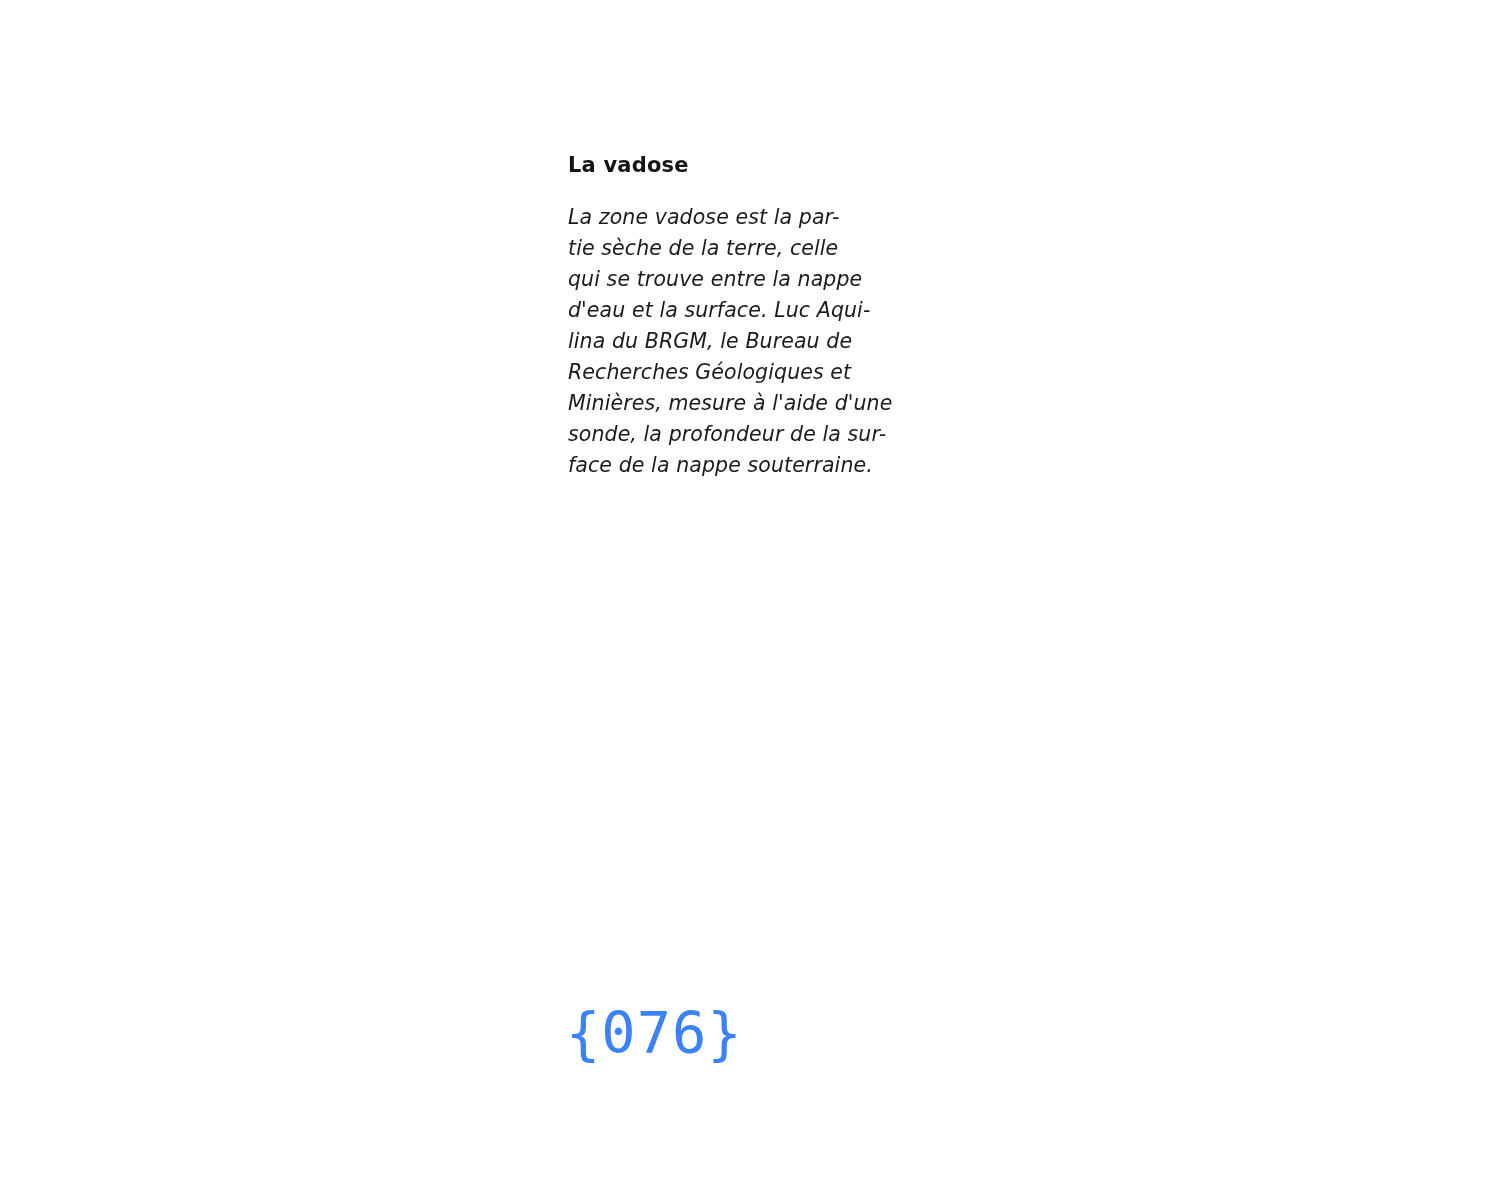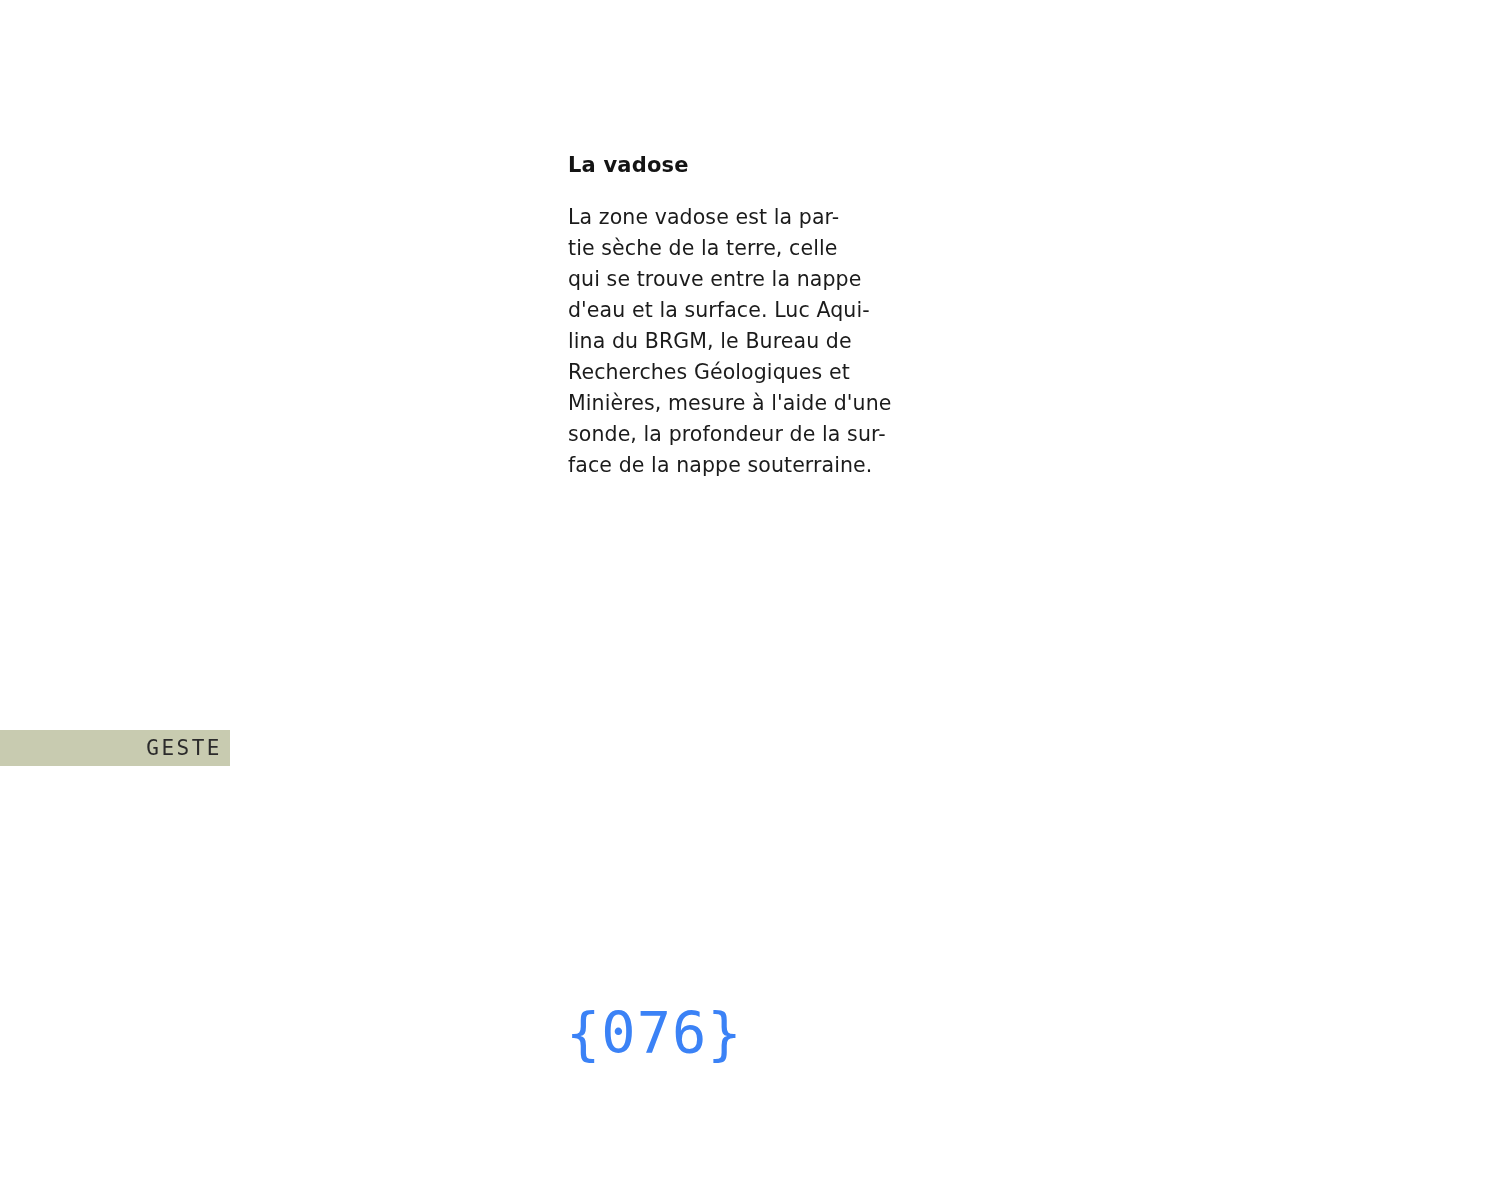--- a/index.html
+++ b/index.html
@@ -42,20 +42,21 @@
 
   .article-body {
     font-family: "DejaVu Sans", sans-serif;
     font-weight: 400;
     font-size: 20.5px;
     line-height: 31px;
     letter-spacing: 0.1px;
     color: #1b1b1b;
     margin: 0;
     white-space: pre-line;
+    font-style: italic;
   }
 
   
   .section-tab {
     position: absolute;
     left: 0;
     top: 730px;
     width: 230px;
     height: 36px;
     background: #c8cbb0;
@@ -95,19 +96,16 @@
 tie sèche de la terre, celle
 qui se trouve entre la nappe
 d'eau et la surface. Luc Aqui-
 lina du BRGM, le Bureau de
 Recherches Géologiques et
 Minières, mesure à l'aide d'une
 sonde, la profondeur de la sur-
 face de la nappe souterraine.</p>
   </div>
 
-  <div class="section-tab">
-    <span class="section-tab-label">GESTE</span>
-  </div>
 
   <div class="folio">{076}</div>
 
 </div>
 
 </body></html>

